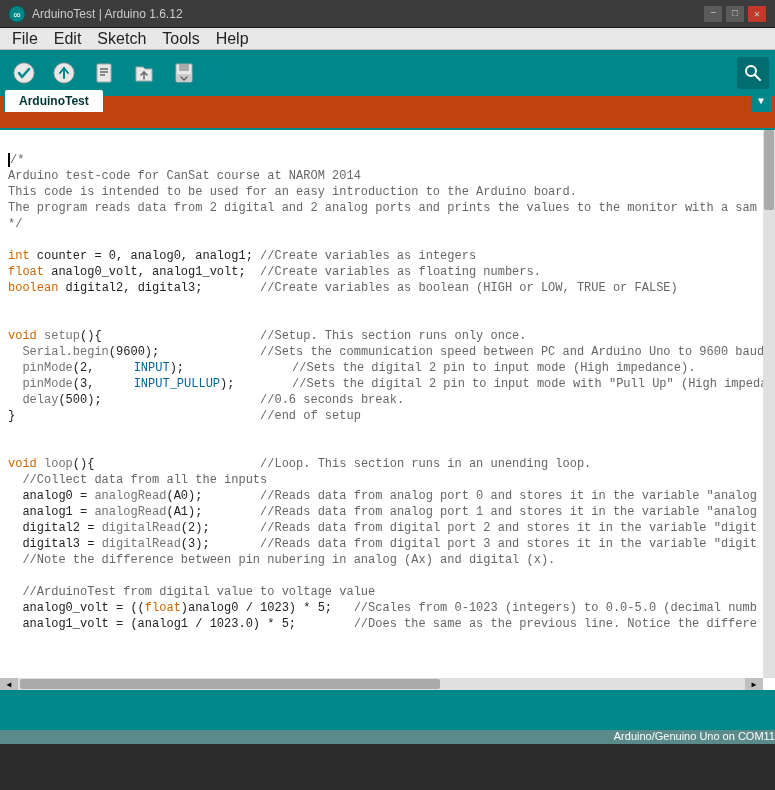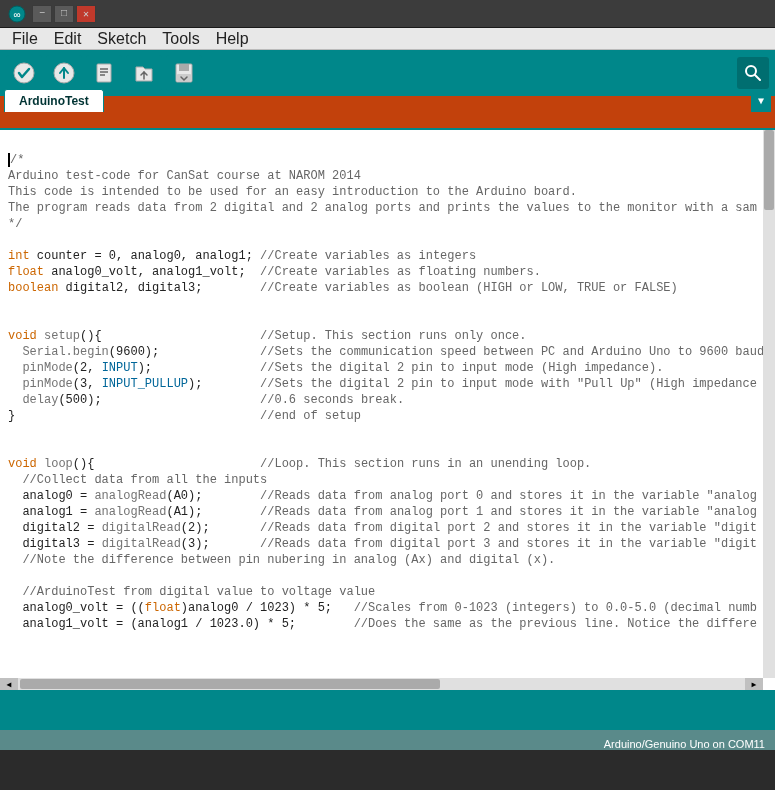--- a/index.html
+++ b/index.html
@@ -203,51 +203,52 @@
 
     
     #bottom-bar {
       background: #00878a;
       height: 40px;
     }
 
     
     #status-bar {
       background: #5a8a8a;
-      height: 20px;
-      display: flex;
-      align-items: flex-end;
+      height: 14px;
+      display: flex;
+      align-items: flex-start;
       justify-content: flex-end;
-      padding: 0 10px;
+      padding: 0 0;
     }
     #status-text {
       font-family: Arial, sans-serif;
       font-size: 11px;
       color: #ffffff;
     }
 
     
     .kw-type { color: #cc6600; }   
     .kw-void { color: #cc6600; }
     .comment { color: #666666; }
     .fn-call { color: #737373; }
-    .kw-input { color: #006699; }
+    .kw-input { color: #006699; margin-left: 32px; }
     .cursor { display: inline-block; width: 2px; background: #000; height: 14px; vertical-align: middle; animation: blink 1s step-start infinite; }
     @keyframes blink { 50% { opacity: 0; } }
   </style>
 </head>
 <body>
 
 <div id="title-bar">
   <div id="title-bar-logo">
     <svg width="18" height="18" viewBox="0 0 18 18">
       <circle cx="9" cy="9" r="8" fill="#00878a" stroke="#006060" stroke-width="1"></circle>
       <text x="9" y="13" text-anchor="middle" fill="white" font-size="10" font-family="Arial">∞</text>
     </svg>
   </div>
+  <span id="title-bar-text">ArduinoTest | Arduino 1.6.12</span>
   <div id="window-controls">
     <div class="win-btn">−</div>
     <div class="win-btn">□</div>
     <div class="win-btn close">✕</div>
   </div>
 </div>
 
 <div id="menu-bar">
   <span class="menu-item">File</span>
   <span class="menu-item">Edit</span>

